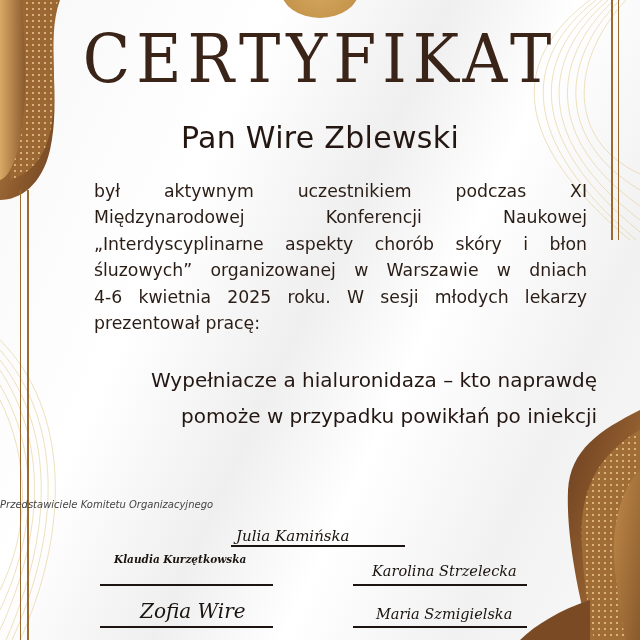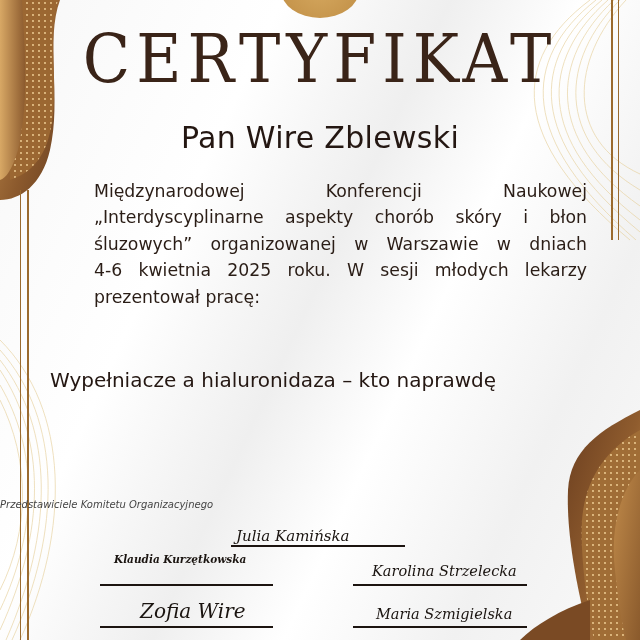--- a/index.html
+++ b/index.html
@@ -21,21 +21,21 @@
     font-weight: normal; letter-spacing: 0.3px;
   }
   .body-text {
     position: absolute; left: 94px; width: 493px; top: 178px;
     font-size: 17.3px; line-height: 26.4px; color: #2a1d16;
     text-align: justify; text-align-last: left;
   }
   .body-text .line { display: block; text-align: justify; text-align-last: justify; white-space: nowrap; }
   .body-text .line.last { text-align-last: left; }
   .topic {
-    position: absolute; left: 50px; width: 520px; top: 362px; text-align: left;
+    position: absolute; left: 77px; width: 520px; top: 362px; text-align: right;
     font-size: 20px; line-height: 36px; color: #241712;
   }
   .committee {
     position: absolute; left: 0; right: 0; top: 499px; text-align: left;
     font-size: 10px; font-style: italic; color: #444;
   }
   .sig {
     position: absolute; height: 2px; background: #1c1410;
   }
   .sig-text {
@@ -120,29 +120,31 @@
 <div class="vline" style="left:611px;width:2px;bottom:400px;"></div>
 <div class="vline" style="left:618px;width:1px;bottom:400px;"></div>
 
 <div class="abs" style="left:281px;top:-38px;width:78px;height:56px;border-radius:50%;background:radial-gradient(circle at 50% 40%, #d6a960, #c08e45);"></div>
 
 <div class="title">CERTYFIKAT</div>
 
 <div class="name">Pan Wire Zblewski</div>
 
 <div class="body-text">
+  <span class="line">był aktywnym uczestnikiem podczas XI</span>
   <span class="line">Międzynarodowej Konferencji Naukowej</span>
   <span class="line">„Interdyscyplinarne aspekty chorób skóry i błon</span>
   <span class="line">śluzowych” organizowanej w Warszawie w dniach</span>
   <span class="line">4-6 kwietnia 2025 roku. W sesji młodych lekarzy</span>
   <span class="line last">prezentował pracę:</span>
 </div>
 
 <div class="topic">
   <div>Wypełniacze a hialuronidaza – kto naprawdę</div>
+  <div>pomoże w przypadku powikłań po iniekcji</div>
 </div>
 
 <div class="committee">Przedstawiciele Komitetu Organizacyjnego</div>
 
 <div class="sig-text" style="left:236px;top:527px;font-size:15px;">Julia Kamińska</div>
 <div class="sig" style="left:231px;top:545px;width:174px;"></div>
 
 <div class="sig-text" style="left:114px;top:553px;font-size:10.5px;font-weight:bold;">Klaudia Kurzętkowska</div>
 <div class="sig" style="left:100px;top:584px;width:173px;"></div>
 

